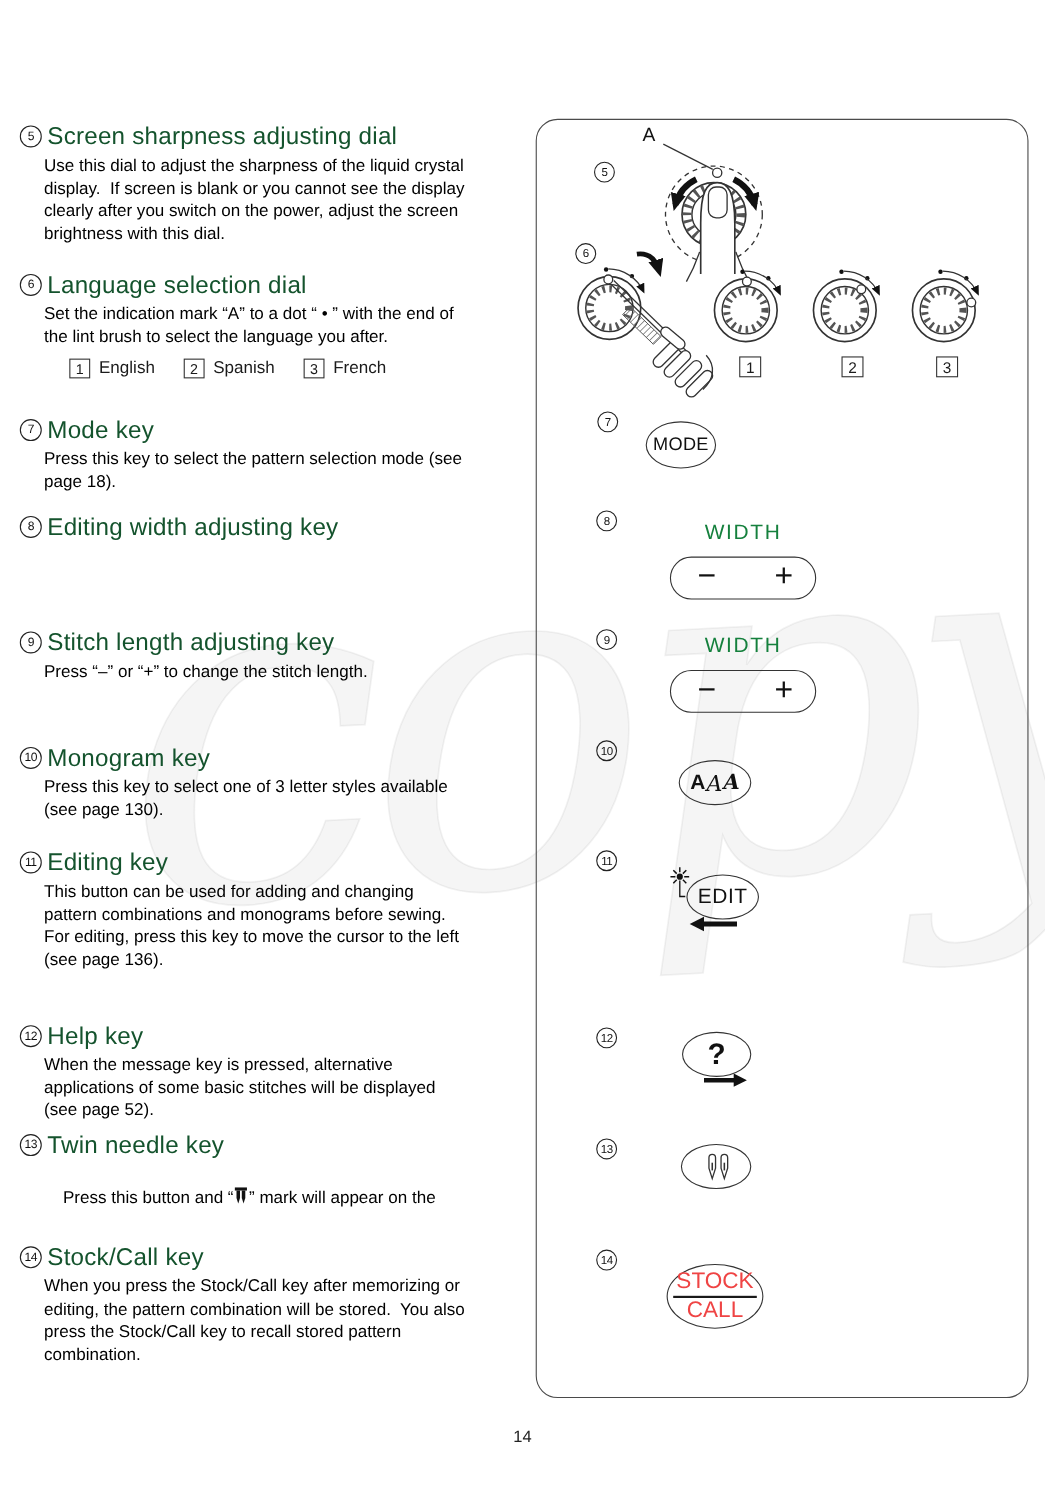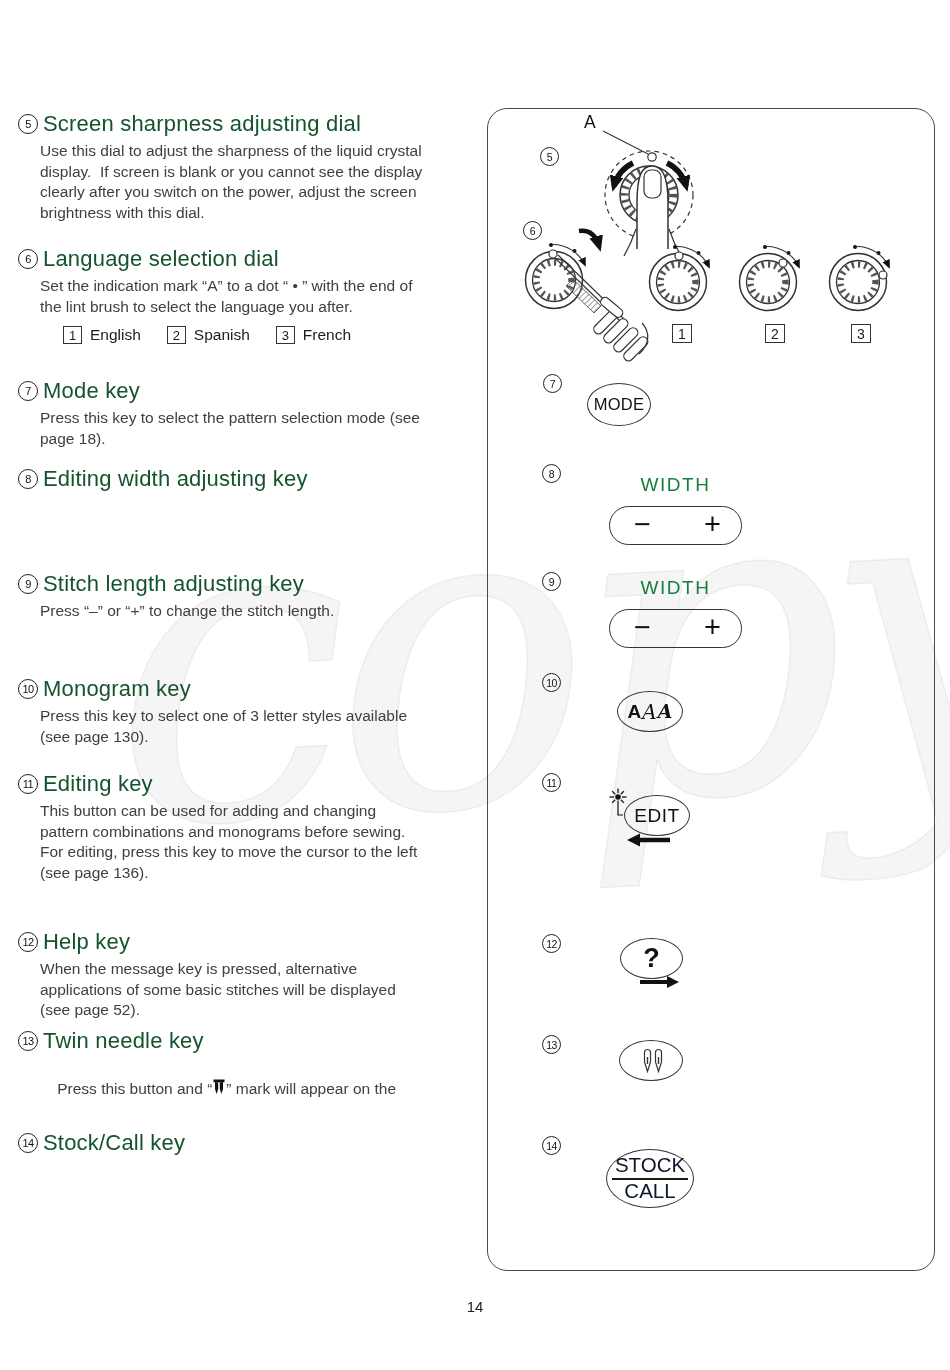--- a/index.html
+++ b/index.html
@@ -8,21 +8,21 @@
   .wm{position:absolute;left:110px;top:400px;z-index:0;line-height:1;
       font:italic 430px "DejaVu Serif", serif;letter-spacing:-20px;
       color:rgba(70,70,70,0.055);-webkit-text-stroke:1.5px rgba(70,70,70,0.07);
       transform:rotate(-3deg);pointer-events:none;user-select:none;}
   .sec{position:absolute;left:18px;width:466px;z-index:2;}
   .hrow{display:flex;align-items:center;gap:5px;}
   .cnum{box-sizing:border-box;flex:none;width:20px;height:20px;border:1.4px solid #222;
         border-radius:50%;display:inline-flex;align-items:center;justify-content:center;
         font-size:11px;letter-spacing:-0.5px;color:#111;background:transparent;}
   .sec h2{margin:0;font-size:22px;font-weight:normal;color:#14532d;letter-spacing:0.2px;}
-  .body{margin:4px 0 0 22px;font-size:15.5px;line-height:20.5px;white-space:pre-wrap;color:#404040;}
+  .body{margin:4px 0 0 22px;font-size:15.5px;line-height:20.5px;white-space:pre-wrap;color:#000000;}
   .lang-row{display:flex;gap:26px;margin:9px 0 0 45px;font-size:15.5px;align-items:center;}
   .lang-item{display:inline-flex;align-items:center;}
   .bnum{box-sizing:border-box;width:19px;height:18px;border:1.3px solid #333;margin-right:8px;
         display:inline-flex;align-items:center;justify-content:center;font-size:13px;}
   .tn{vertical-align:-3px;}
   .panel-border{position:absolute;left:487px;top:108px;width:448px;height:1163px;z-index:1;
         box-sizing:border-box;border:1.6px solid #4a4a4a;border-radius:20px;background:transparent;}
   .psvg{position:absolute;left:487px;top:107px;z-index:1;}
   .pc{position:absolute;z-index:3;width:19px;height:19px;font-size:10.5px;}
   .alabel{position:absolute;left:584px;top:112px;font-size:17.5px;color:#111;z-index:3;}
@@ -33,21 +33,21 @@
   .plabel{position:absolute;z-index:2;text-align:center;font-size:19px;letter-spacing:1.5px;color:#15803d;}
   .stadium{position:absolute;z-index:2;box-sizing:border-box;border:1.5px solid #333;border-radius:20px;background:transparent;}
   .pm{position:absolute;top:50%;transform:translateY(-54%);font-size:29px;font-weight:400;color:#111;}
   .pm.minus{left:24px;}  .pm.plus{right:20px;}
   .mono span{line-height:1;}
   .m1{font-size:19px;font-weight:bold;}
   .m2{font-size:20px;font-style:italic;font-family:"DejaVu Serif",serif;margin:0 1px;}
   .m3{font-size:19px;font-weight:bold;font-style:italic;font-family:"DejaVu Serif",serif;}
   .edit-t{font-size:19px;letter-spacing:0.5px;}
   .help-t{font-size:27px;font-weight:bold;}
-  .stock-wrap{text-align:center;line-height:1.12;font-size:20.5px;color:#0f172a;}
+  .stock-wrap{text-align:center;line-height:1.12;font-size:20.5px;color:#ef4444;}
   .stock-top{border-bottom:2px solid #1a1a1a;padding:0 3px 1px;}
   .pagenum{position:absolute;left:0;right:0;top:1298px;text-align:center;font-size:15px;color:#222;z-index:2;}
 </style>
 </head>
 <body>
 
 <div class="wm">copy</div>
 
 <section class="sec" style="top:111px">
   <div class="hrow">
@@ -149,20 +149,24 @@
         <path d="M7.8,3.3 L7.8,10 L9.4,15 L11,10 L11,3.3 Z" fill="#111"></path>
       </svg><span>” mark will appear on the</span>
   </div>
 </section>
 
 <section class="sec" style="top:1130px">
   <div class="hrow">
       <span class="cnum">14</span>
   <h2>Stock/Call key</h2>
     </div>
+  <div class="body">When you press the Stock/Call key after memorizing or
+editing, the pattern combination will be stored.  You also
+press the Stock/Call key to recall stored pattern
+combination.</div>
 </section>
 
 <div class="panel-border"></div>
 
 <svg class="psvg" width="449" height="1166" viewBox="0 0 449 1166">
   <defs>
     <marker id="ah" markerUnits="userSpaceOnUse" markerWidth="20" markerHeight="18" refX="10" refY="7" orient="auto">
         <path d="M0,0 L16,7 L0,14 Z" fill="#111"></path>
       </marker>
     <marker id="ah2" markerUnits="userSpaceOnUse" markerWidth="11" markerHeight="10" refX="7" refY="4" orient="auto">

